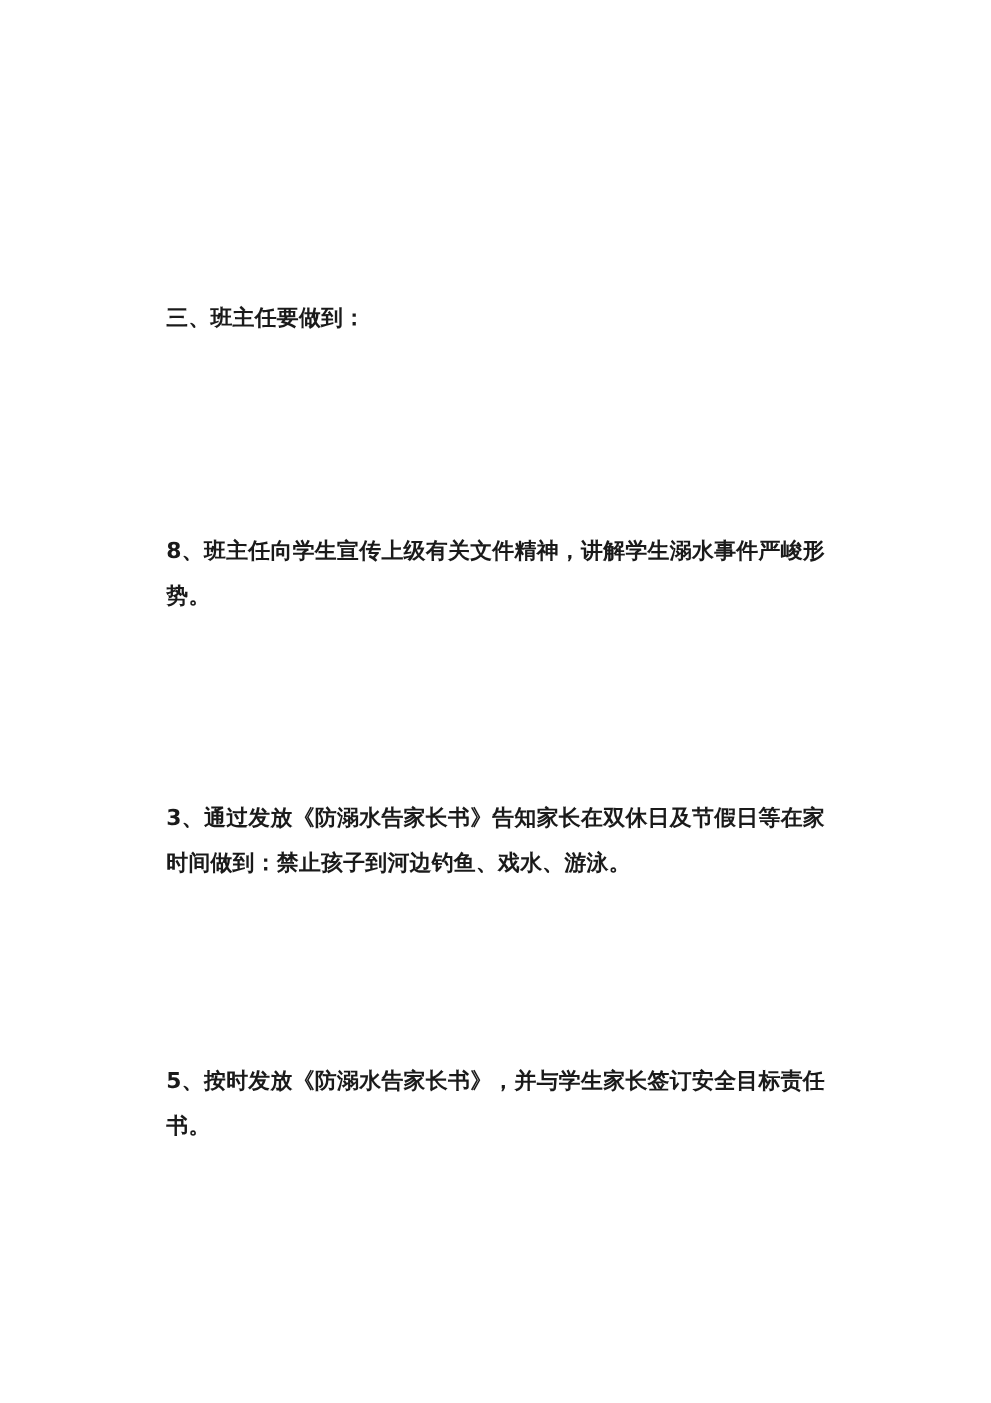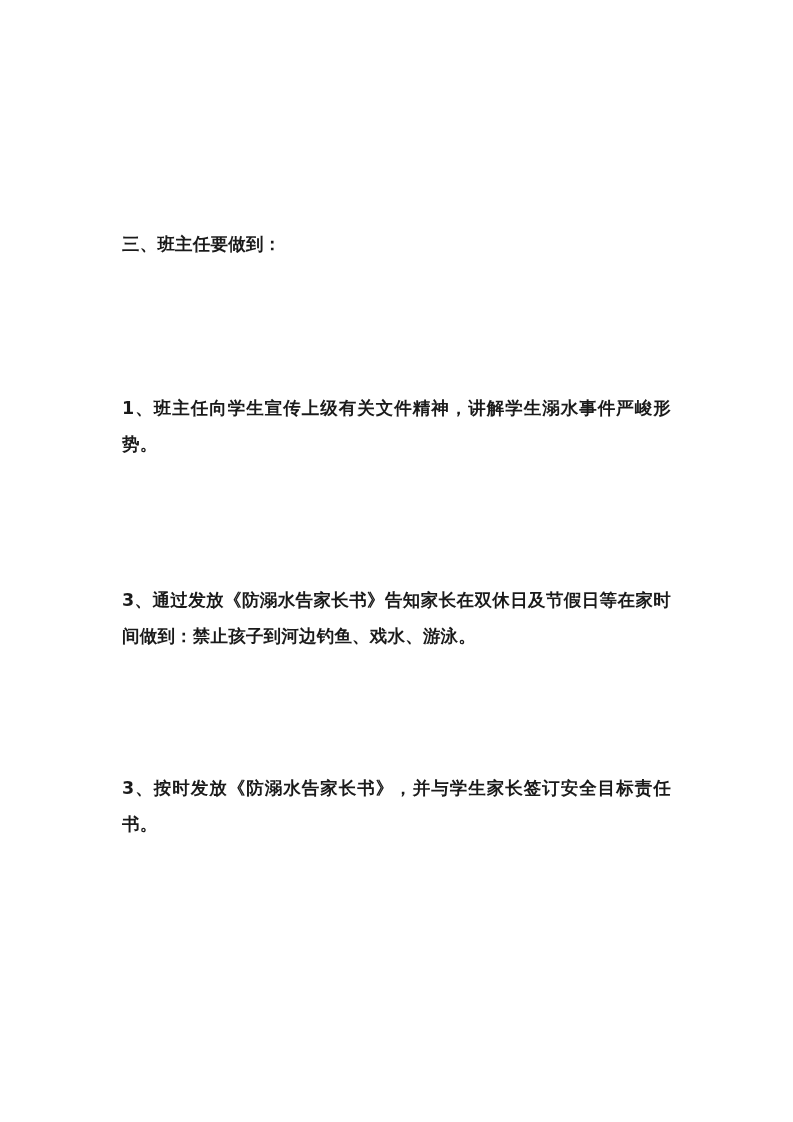--- a/index.html
+++ b/index.html
@@ -24,40 +24,40 @@
   }
   .doc-body {
     padding-top: 222px;
   }
   .para {
     font-size: 17.5px;
     line-height: 36px;
     font-weight: 700;
     letter-spacing: 0.2px;
     text-align: justify;
-    margin: 4px;
+    margin: 15px;
   }
   .spacer-lg { height: 120px; }
   .spacer-md { height: 112px; }
   .spacer-sm { height: 108px; }
 </style>
 </head>
 <body>
 
 <div class="page">
   <div class="doc-body">
 
     <p class="para">三、班主任要做到：</p>
 
     <div class="spacer-lg"></div>
 
-    <p class="para">1、班主任向学生宣传上级有关文件精神，讲解学生溺水事件严峻形势。</p>
+    <p class="para">8、班主任向学生宣传上级有关文件精神，讲解学生溺水事件严峻形势。</p>
 
     <div class="spacer-md"></div>
 
     <p class="para">3、通过发放《防溺水告家长书》告知家长在双休日及节假日等在家时间做到：禁止孩子到河边钓鱼、戏水、游泳。</p>
 
     <div class="spacer-sm"></div>
 
-    <p class="para">3、按时发放《防溺水告家长书》，并与学生家长签订安全目标责任书。</p>
+    <p class="para">5、按时发放《防溺水告家长书》，并与学生家长签订安全目标责任书。</p>
 
   </div>
 </div>
 
 </body></html>

